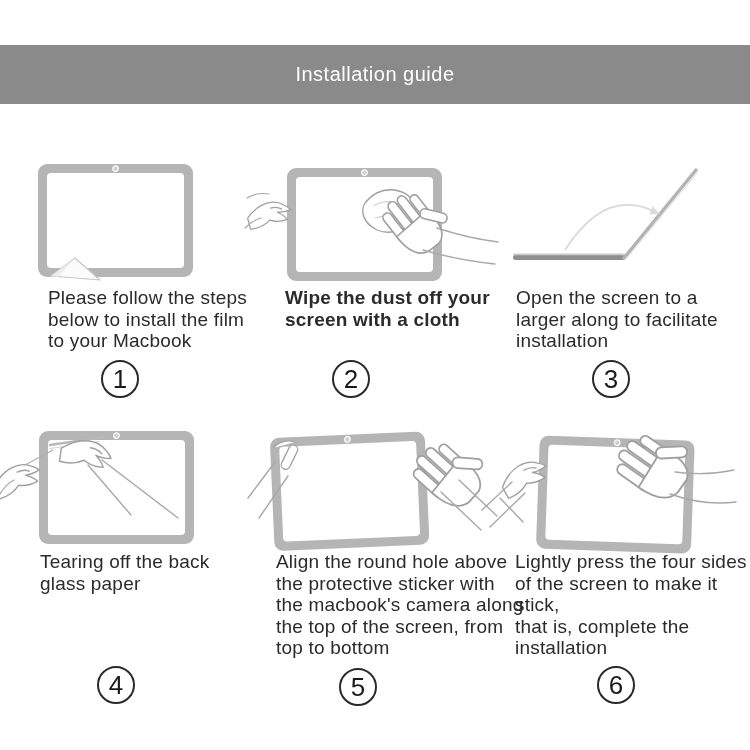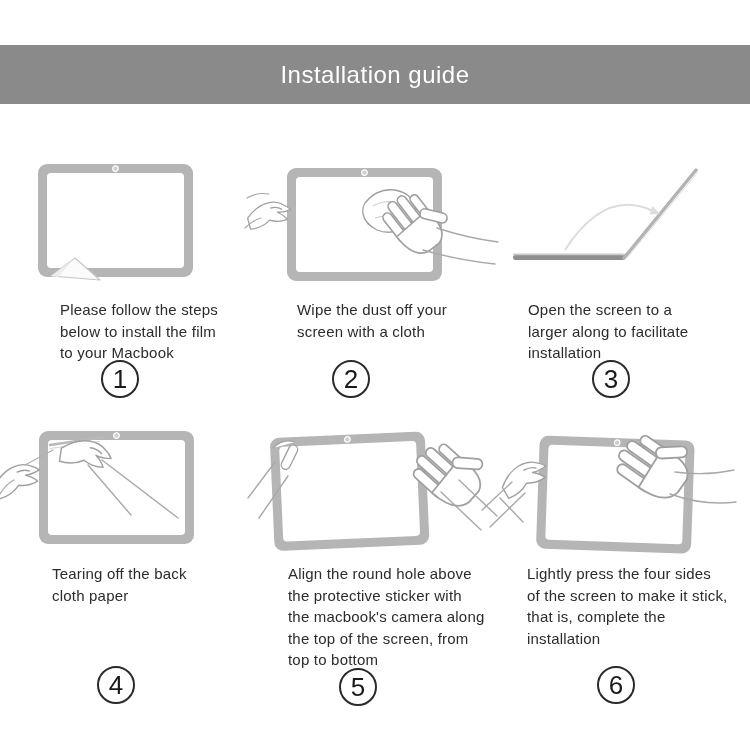--- a/index.html
+++ b/index.html
@@ -4,24 +4,24 @@
 <style>
   html,body { margin:0; padding:0; background:#ffffff; }
   .page {
     position:relative; width:750px; height:750px; background:#ffffff;
     font-family:"Liberation Sans", sans-serif; overflow:hidden;
   }
   .banner {
     position:absolute; left:0; top:45px; width:750px; height:59px;
     background:#8a8a8a; display:flex; align-items:center; justify-content:center;
   }
-  .banner-title { color:#ffffff; font-size:24px; letter-spacing:0.5px; }
+  .banner-title { color:#ffffff; font-size:20px; letter-spacing:0.5px; }
   .illu { position:absolute; overflow:visible; }
   .caption {
-    position:absolute; margin:12px; font-size:15px; line-height:21.5px;
+    position:absolute; margin:0; font-size:19px; line-height:21.5px;
     color:#2b2b2b; white-space:pre-line; letter-spacing:0.2px;
   }
   .badge {
     position:absolute; width:38px; height:38px; border:2px solid #2a2a2a;
     border-radius:50%; box-sizing:border-box; display:flex;
     align-items:center; justify-content:center;
   }
   .badge span { font-size:26px; color:#1a1a1a; line-height:1; }
   svg { display:block; overflow:visible; }
 </style>
@@ -73,21 +73,21 @@
   <section>
     <svg class="illu" style="left:245px; top:158px;" width="255" height="130">
       <use href="#tablet" transform="translate(42,10)"></use>
       <path d="M 120,45 Q 132,30 150,32 Q 166,35 170,48 Q 173,60 162,68 Q 147,78 132,72 Q 120,66 118,56 Q 117,50 120,45 Z" fill="#ffffff" stroke="#9f9f9f" stroke-width="1.3" stroke-linejoin="round"></path>
       <path d="M 128,48 q 10,-6 22,-4 M 130,60 q 12,-4 24,0" fill="none" stroke="#c9c9c9" stroke-width="1"></path>
       <use href="#handflat" transform="translate(168,66) rotate(-38) scale(1.15)"></use>
       <path d="M 192,70 Q 222,80 253,84 M 178,92 Q 212,102 250,106" fill="none" stroke="#a8a8a8" stroke-width="1.4" stroke-linecap="round"></path>
       <use href="#handpinch" transform="translate(26,52) rotate(-15) scale(0.95)"></use>
       <path d="M 2,40 Q 12,34 24,36 M 0,70 Q 8,62 16,60" fill="none" stroke="#a8a8a8" stroke-width="1.2" stroke-linecap="round"></path>
     </svg>
-    <p class="caption" style="left:285px; top:287px;">Wipe the dust off your
+    <p class="caption" style="left:285px; top:287px;font-weight:bold;">Wipe the dust off your
 screen with a cloth</p>
     <div class="badge" style="left:332px; top:360px;">
       <span>2</span>
     </div>
   </section>
 
   <section>
     <svg class="illu" style="left:505px; top:160px;" width="245" height="112">
       <rect x="8" y="95" width="112" height="5" rx="2.2" fill="#8f8f8f"></rect>
       <rect x="8" y="93.6" width="112" height="1.6" rx="0.8" fill="#c9c9c9"></rect>
@@ -109,21 +109,21 @@
       <use href="#tablet" transform="translate(39,7)"></use>
       <path d="M 50,21 L 104,13" stroke="#b9b9b9" stroke-width="2.4" stroke-linecap="round"></path>
       <path d="M 50,24.5 L 99,17.5" stroke="#d4d4d4" stroke-width="1.2" stroke-linecap="round"></path>
       <use href="#handpinch" transform="translate(90,26) rotate(8) scale(1.1)"></use>
       <path d="M 102,36 L 178,94 M 88,41 L 131,91" fill="none" stroke="#a8a8a8" stroke-width="1.4" stroke-linecap="round"></path>
       <use href="#handpinch" transform="translate(18,50) rotate(-25) scale(1.05)"></use>
       <path d="M 25,41 L 53,26" stroke="#b0b0b0" stroke-width="1.3" stroke-linecap="round"></path>
       <path d="M 0,70 Q 6,60 14,56" fill="none" stroke="#a8a8a8" stroke-width="1.2" stroke-linecap="round"></path>
     </svg>
     <p class="caption" style="left:40px; top:551px;">Tearing off the back
-cloth paper</p>
+glass paper</p>
     <div class="badge" style="left:97px; top:666px;">
       <span>4</span>
     </div>
   </section>
 
   <section>
     <svg class="illu" style="left:245px; top:418px;" width="280" height="145">
       <g transform="rotate(-2.5 100 70)">
         <use href="#tablet" transform="translate(27,17)"></use>
       </g>

